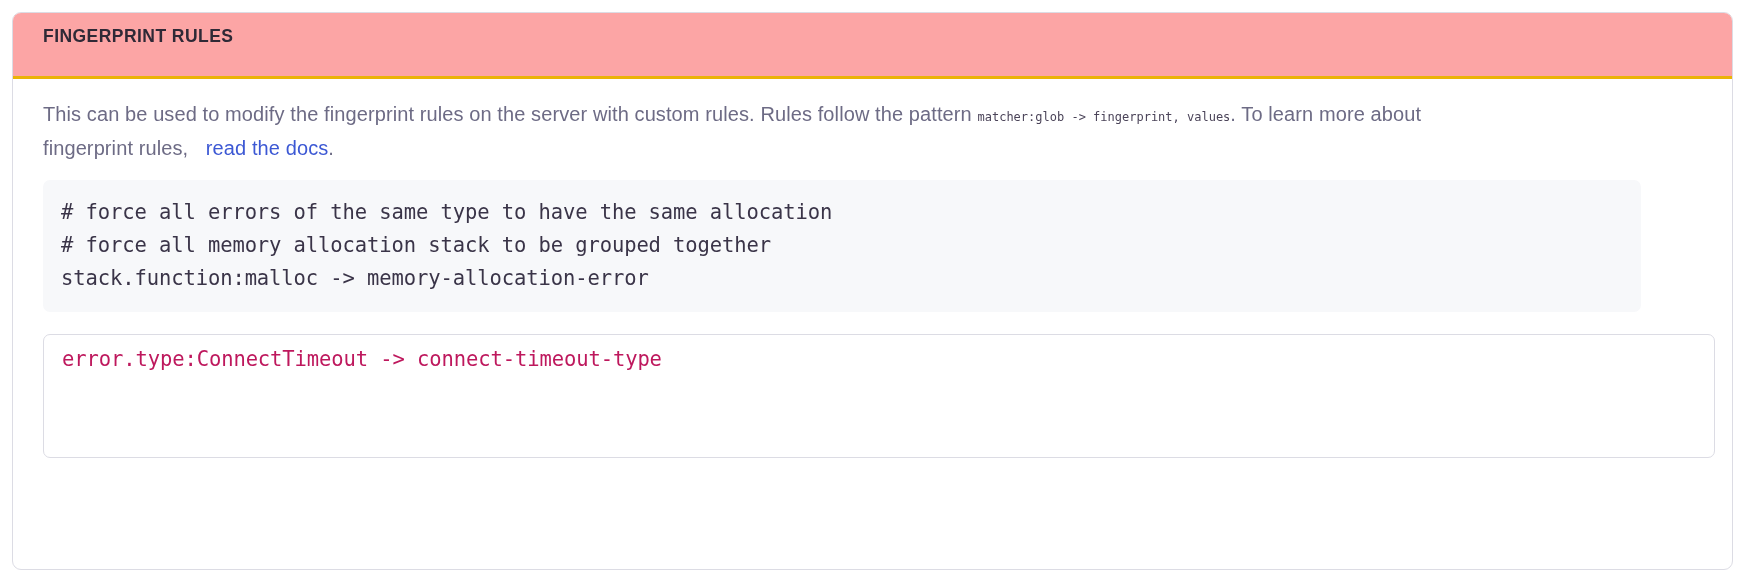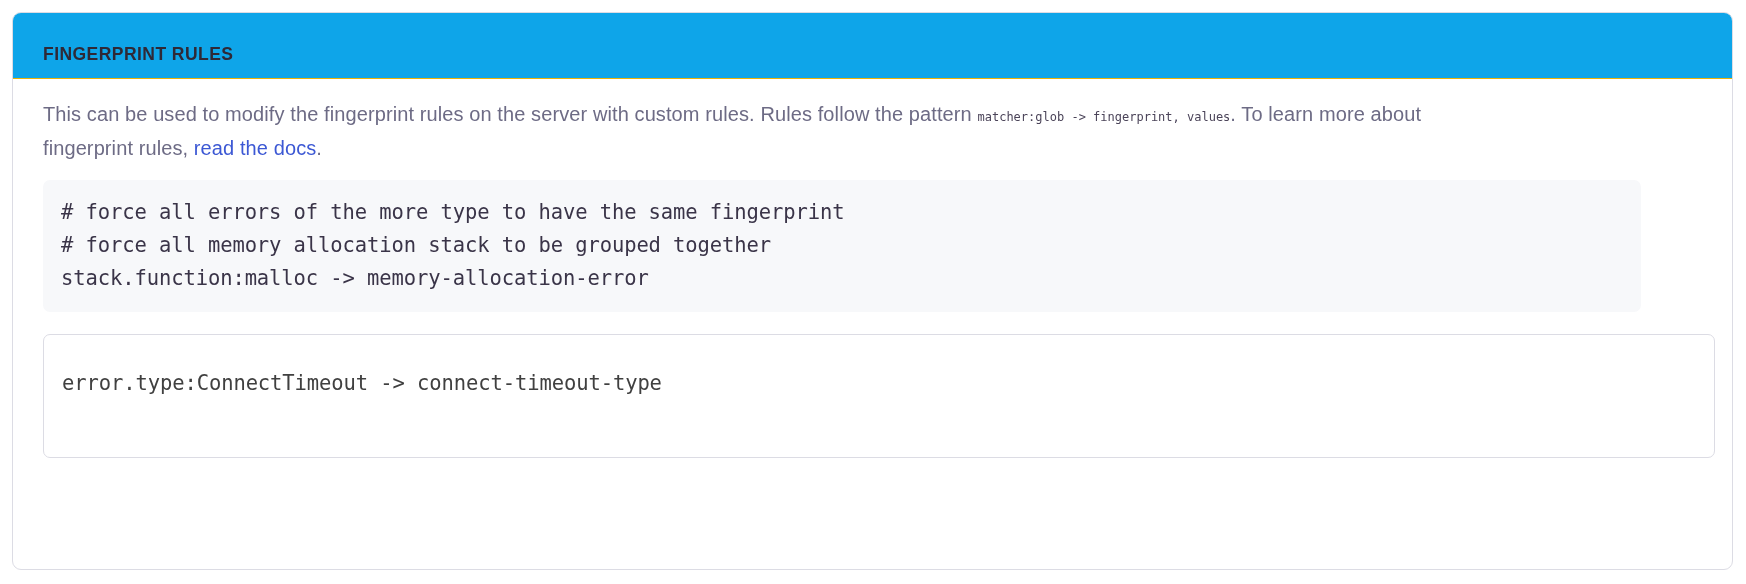--- a/index.html
+++ b/index.html
@@ -30,24 +30,24 @@
     box-sizing: border-box;
     background: #ffffff;
     border: 1px solid #dcdce4;
     border-radius: 9px;
     overflow: hidden;
   }
 
   .panel-header {
     height: 66px;
     box-sizing: border-box;
-    background: #0ea5e9;
-    border-bottom: 1px solid #eab308;
+    background: #fca5a5;
+    border-bottom: 3px solid #eab308;
     display: flex;
-    align-items: flex-end;
+    align-items: flex-start;
     padding: 0 30px;
   }
 
   .panel-title {
     font-size: 17.5px;
     font-weight: bold;
     letter-spacing: 0.45px;
     color: #2f2936;
     text-transform: uppercase;
     line-height: 1;
@@ -70,20 +70,21 @@
     font-family: "DejaVu Sans Mono", "Liberation Mono", monospace;
     font-size: 12px;
     color: #4b4459;
     letter-spacing: 0;
     white-space: nowrap;
   }
 
   .doc-link {
     color: #3c58d4;
     text-decoration: none;
+    margin-left: 12px;
   }
 
   .code-block {
     background: #f7f8fa;
     border-radius: 7px;
     padding: 16px 18px 17px 18px;
     margin: 0 0 22px 0;
     width: 1598px;
     box-sizing: border-box;
   }
@@ -98,27 +99,27 @@
   }
 
   .rules-input {
     display: block;
     width: 1672px;
     height: 124px;
     box-sizing: border-box;
     background: #ffffff;
     border: 1px solid #dcdce4;
     border-radius: 7px;
-    padding: 32px 18px;
+    padding: 8px 18px;
     resize: none;
     outline: none;
     font-family: "DejaVu Sans Mono", "Liberation Mono", monospace;
     font-size: 20.5px;
     line-height: 33px;
-    color: #404040;
+    color: #be185d;
     letter-spacing: -0.1px;
     overflow: hidden;
   }
   .rules-input::placeholder { color: #9b99ad; }
 </style>
 </head>
 <body>
 
 <div class="page">
   <section class="panel">
@@ -127,21 +128,21 @@
       <h2 class="panel-title">FINGERPRINT RULES</h2>
     </header>
 
     <div class="panel-body">
 
       <p class="description">
         <span>This can be used to modify the fingerprint rules on the server with custom rules. Rules follow the pattern </span><code>matcher:glob -&gt; fingerprint, values</code><span>. To learn more about fingerprint rules, </span><a class="doc-link" href="#">read the docs</a><span>.</span>
       </p>
 
       <div class="code-block">
-        <div class="code-line"># force all errors of the more type to have the same fingerprint</div>
+        <div class="code-line"># force all errors of the same type to have the same allocation</div>
         <div class="code-line"># force all memory allocation stack to be grouped together</div>
         <div class="code-line">stack.function:malloc -&gt; memory-allocation-error</div>
       </div>
 
       <textarea class="rules-input" spellcheck="false" placeholder="" style="">error.type:ConnectTimeout -&gt; connect-timeout-type</textarea>
 
     </div>
   </section>
 </div>
 

